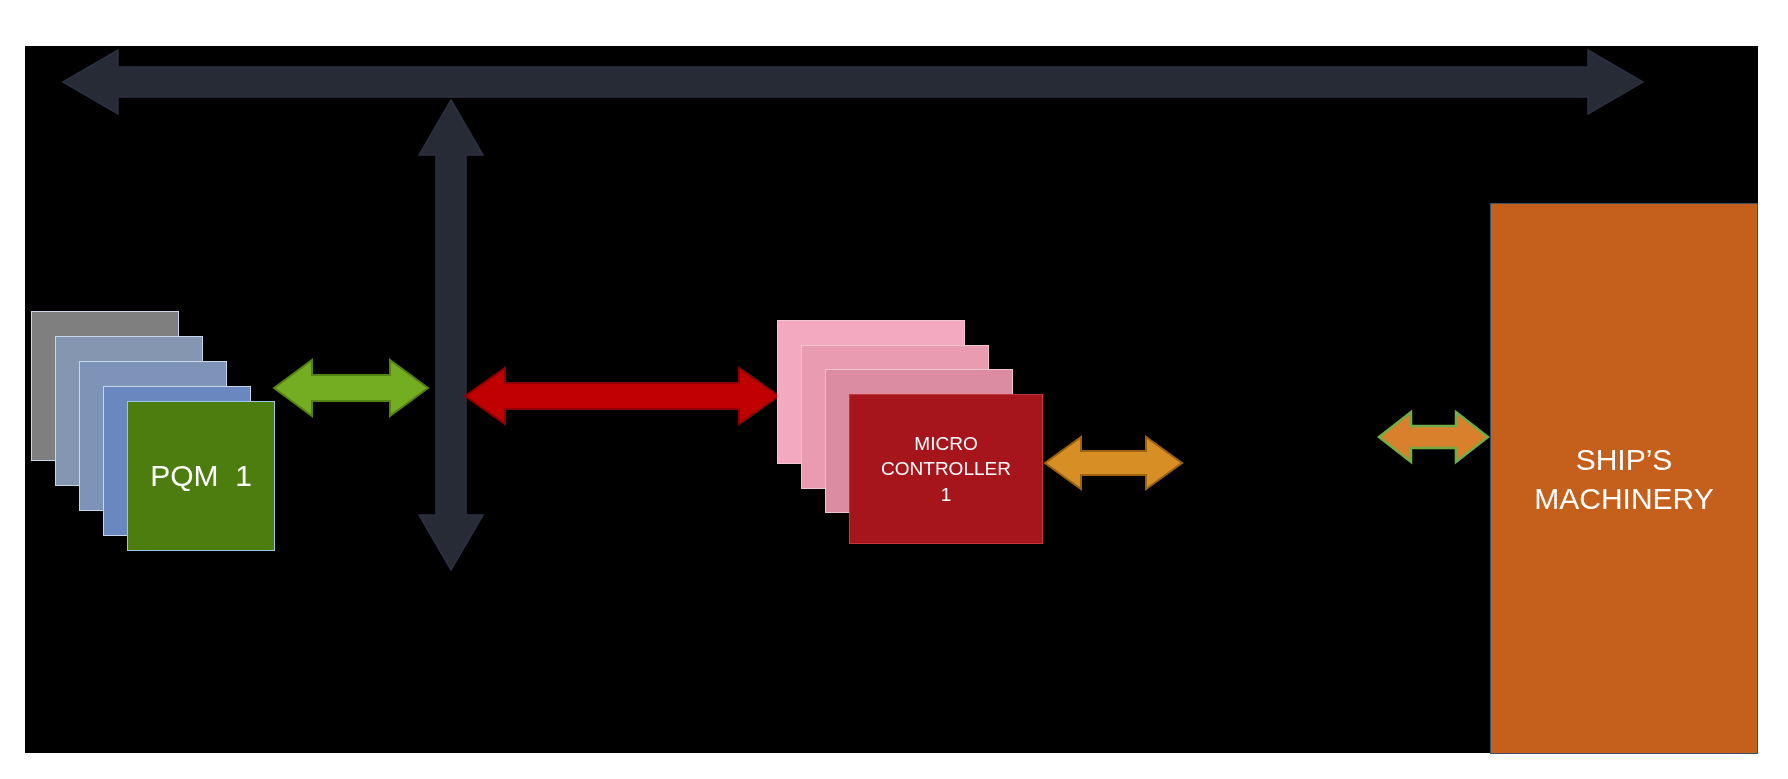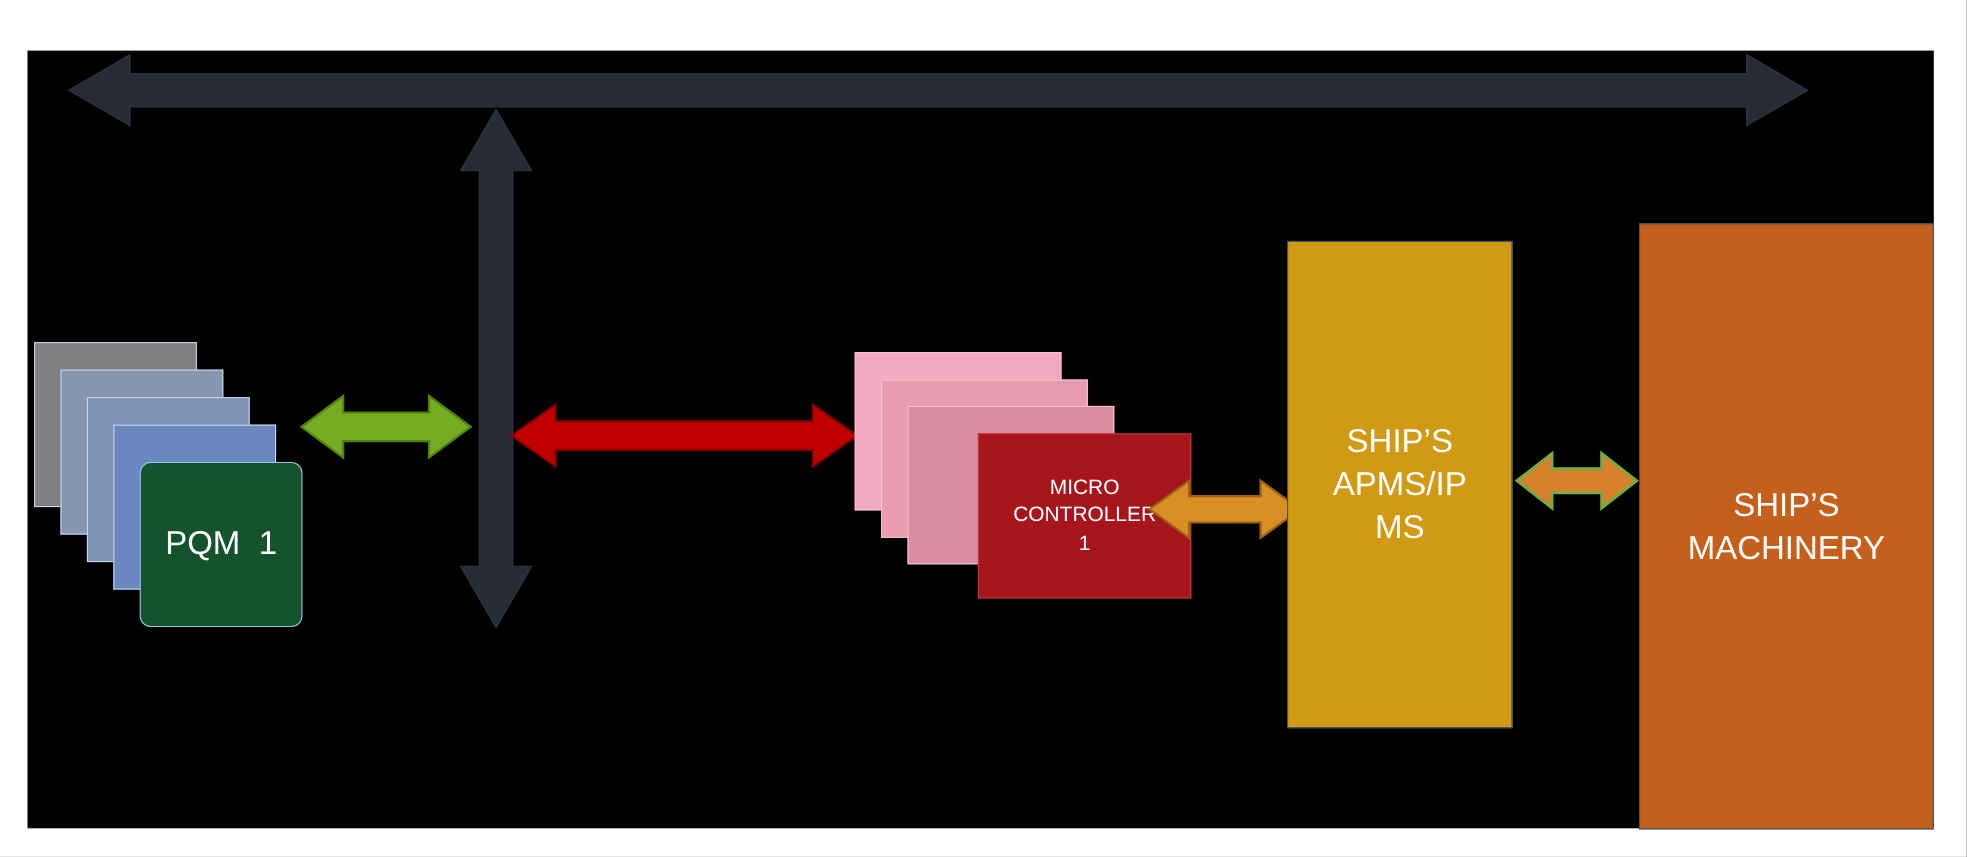--- a/index.html
+++ b/index.html
@@ -54,53 +54,50 @@
 
   <svg class="arrow" style="left:394px; top:54px;" width="64" height="470" viewBox="0 0 64 470">
     <polygon points="32,0 64,55 47,55 47,415 64,415 32,470 0,415 17,415 17,55 0,55" stroke-width="1.5" stroke-linejoin="miter" fill="#262B36" stroke="#2C3140"></polygon>
   </svg>
 
   <div>
     <div class="sq pqm-sq" style="left: 6px; top: 265px; background-color: rgb(127, 127, 127); border-color: rgb(201, 213, 232);"></div>
     <div class="sq pqm-sq" style="left: 30px; top: 290px; background-color: rgb(132, 150, 176); border-color: rgb(201, 213, 232);"></div>
     <div class="sq pqm-sq" style="left: 54px; top: 315px; background-color: rgb(126, 147, 184); border-color: rgb(201, 213, 232);"></div>
     <div class="sq pqm-sq" style="left: 78px; top: 340px; background-color: rgb(107, 135, 192); border-color: rgb(201, 213, 232);"></div>
-    <div class="sq pqm-sq" style="left: 102px; top: 374px; background-color: #14532d; border-color: rgb(157, 195, 230); border-radius: 10px;">
+    <div class="sq pqm-sq" style="left: 102px; top: 355px; background-color: #4d7c0f; border-color: rgb(157, 195, 230);">
       <span class="node-label pqm-label" style="color: rgb(255, 255, 255);">PQM  1</span>
     </div>
   </div>
 
   <svg class="arrow" style="left:249px; top:314px;" width="154" height="56" viewBox="0 0 154 56">
     <polygon points="0,28 38,0 38,15 116,15 116,0 154,28 116,56 116,41 38,41 38,56" stroke-width="2" stroke-linejoin="miter" fill="#74AD21" stroke="#538213"></polygon>
   </svg>
 
   <svg class="arrow" style="left:440px; top:322px;" width="314" height="56" viewBox="0 0 314 56">
     <polygon points="0,28 40,0 40,15 274,15 274,0 314,28 274,56 274,41 40,41 40,56" stroke-width="2" stroke-linejoin="miter" fill="#C00000" stroke="#8E0000"></polygon>
   </svg>
 
   <div>
     <div class="sq micro-sq" style="left: 752px; top: 274px; background-color: rgb(243, 169, 191); border-color: rgb(242, 196, 210);"></div>
     <div class="sq micro-sq" style="left: 776px; top: 299px; background-color: rgb(232, 155, 177); border-color: rgb(242, 196, 210);"></div>
     <div class="sq micro-sq" style="left: 800px; top: 323px; background-color: rgb(219, 140, 162); border-color: rgb(242, 196, 210);"></div>
-    <div class="sq micro-front" style="position: absolute; left: 824px; top: 348px; border: 1.5px solid rgb(196, 55, 60); display: flex; align-items: center; justify-content: center; background-color: rgb(166, 21, 27); margin-left: 40px;">
+    <div class="sq micro-front" style="position: absolute; left: 824px; top: 348px; border: 1.5px solid rgb(196, 55, 60); display: flex; align-items: center; justify-content: center; background-color: rgb(166, 21, 27);">
       <div class="node-label micro-label" style="color: rgb(255, 255, 255);">
         <div>MICRO</div>
         <div>CONTROLLER</div>
         <div>1</div>
       </div>
     </div>
   </div>
 
   <svg class="arrow" style="left:1020px; top:391px;" width="137" height="52" viewBox="0 0 137 52">
     <polygon points="0,26 36,0 36,14 101,14 101,0 137,26 101,52 101,38 36,38 36,52" stroke-width="2" stroke-linejoin="miter" fill="#D78E25" stroke="#9C6210"></polygon>
   </svg>
 
-  <div class="bigbox apms-box" style="background-color: rgb(208, 154, 20); border-color: rgb(58, 80, 107);">
-    <span class="node-label" style="color: rgb(255, 255, 255);">SHIP’S APMS/IPMS</span>
-  </div>
 
   <svg class="arrow" style="left:1354px; top:366px;" width="109" height="50" viewBox="0 0 109 50">
     <polygon points="0,25 32,0 32,14 77,14 77,0 109,25 77,50 77,36 32,36 32,50" stroke-width="2.5" stroke-linejoin="miter" fill="#D9802C" stroke="#70AD47"></polygon>
   </svg>
 
   <div class="bigbox machinery-box" style="background-color: rgb(197, 95, 28); border-color: rgb(58, 80, 107);">
     <span class="node-label" style="color: rgb(255, 255, 255);">SHIP’S MACHINERY</span>
   </div>
 
 </div>

